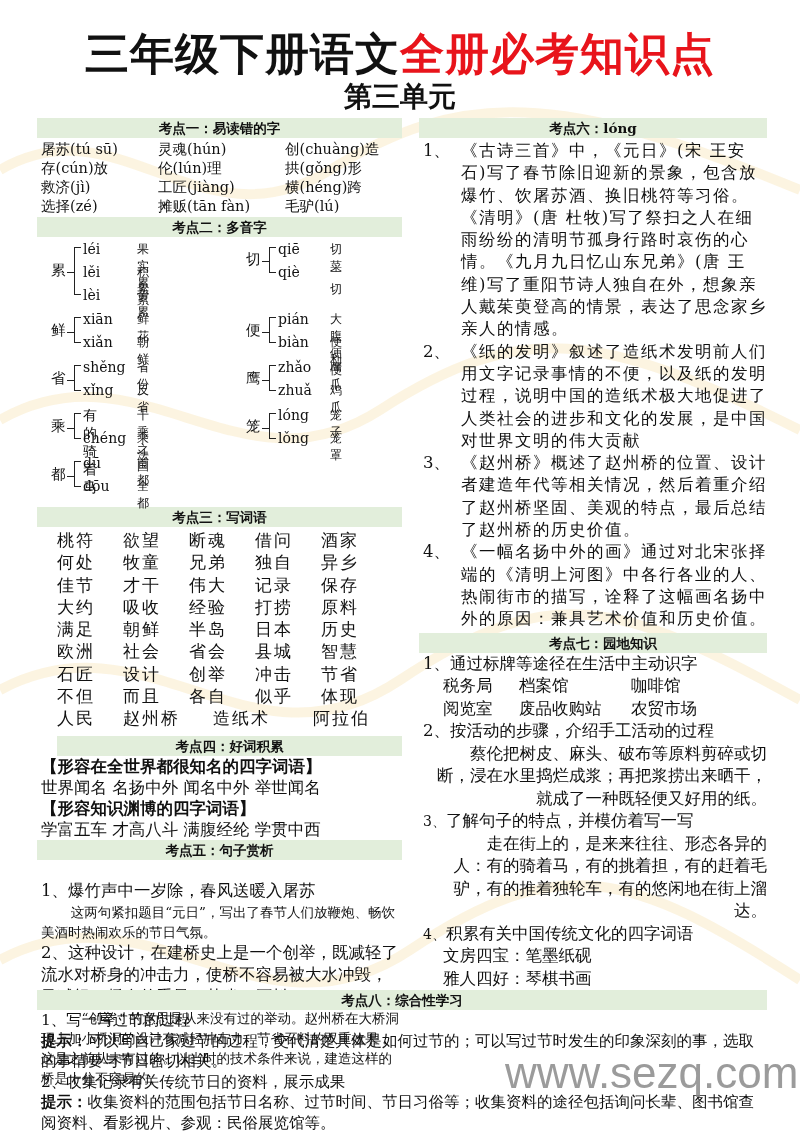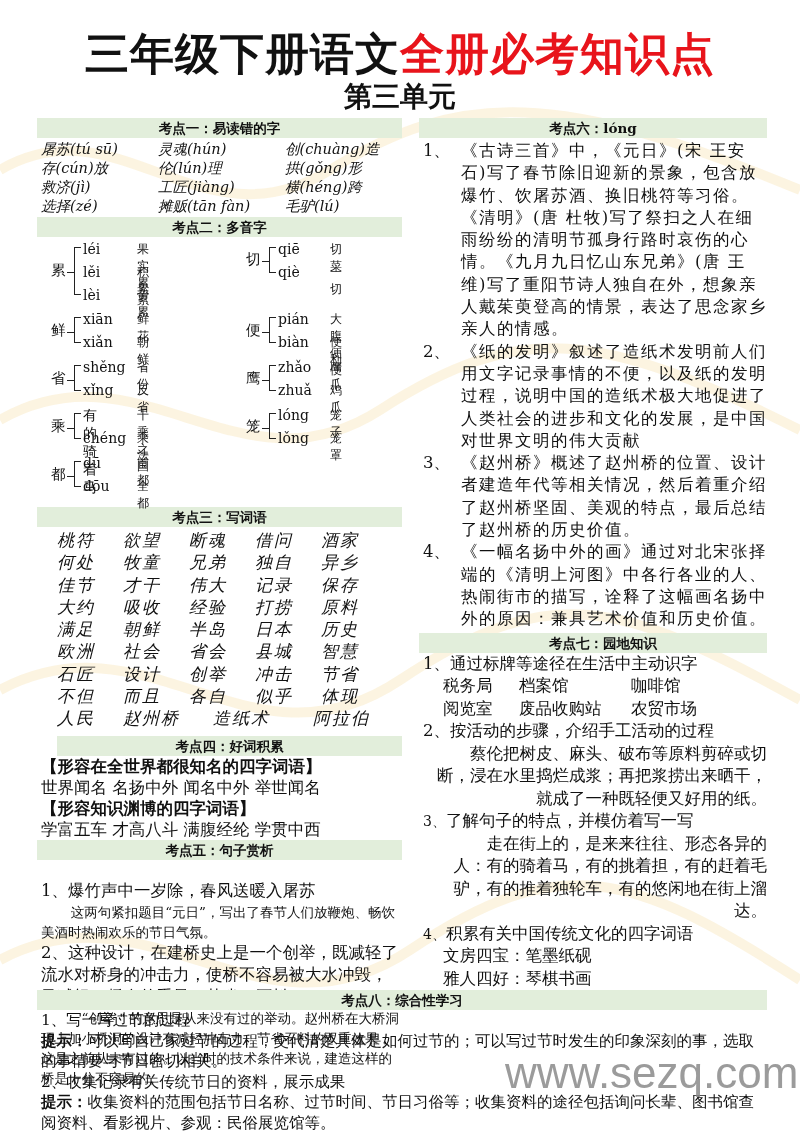--- a/index.html
+++ b/index.html
@@ -8,31 +8,31 @@
   .bgwave{position:absolute;left:0;top:0;width:800px;height:1131px;z-index:0;}
   .page{position:relative;z-index:1;}
   .title{position:absolute;top:28px;left:0;width:800px;text-align:center;font-size:44px;font-weight:bold;letter-spacing:1px;line-height:52px;}
   .title .red{color:#e8141b;}
   .subtitle{position:absolute;top:80px;left:0;width:800px;text-align:center;font-size:28px;font-weight:bold;line-height:34px;}
   .band{background:#e2eedb;text-align:center;font-weight:bold;font-size:13.5px;line-height:20px;height:20px;}
   .col{position:absolute;}
   .left{left:37px;width:365px;top:118px;}
   .right{left:419px;width:348px;top:118px;}
   .row4{display:flex;font-size:14.5px;line-height:19px;padding-left:4px;}
-  .row4 span{display:block;font-style:italic;}
+  .row4 span{display:block;}
   .poly{position:relative;height:246px;font-size:14.5px;}
   .pg{position:absolute;}
   .pg .ch{position:absolute;left:0;font-size:14.5px;}
   .pg .br{position:absolute;border:1.3px solid #222;border-right:none;width:6px;}
   .pg .tick{position:absolute;width:8px;border-top:1.3px solid #222;}
   .pg .py{position:absolute;font-size:14px;}
   .pg .wd{position:absolute;font-size:12px;}
   .words{padding:2px 0 0 20px;font-size:17px;line-height:22.3px;}
   .words .wr{display:flex;}
-  .words .wr span{display:block;width:66px;letter-spacing:2px;font-style:italic;}
+  .words .wr span{display:block;width:66px;letter-spacing:2px;}
   .words .wr.last span:nth-child(1){width:66px;}
   .words .wr.last span:nth-child(2){width:90px;}
   .words .wr.last span:nth-child(3){width:100px;}
   .good{font-size:16.5px;line-height:21px;padding-left:4px;}
   .good .hd{font-weight:bold;}
   .sent{font-size:16.5px;line-height:22px;padding-left:4px;margin-top:20px;}
   .sent .small{font-size:13.5px;line-height:20px;}
   .sent .ind{text-indent:2.2em;}
   .sent .ind2{text-indent:3em;}
   .rt{font-size:16.5px;line-height:22.3px;}

